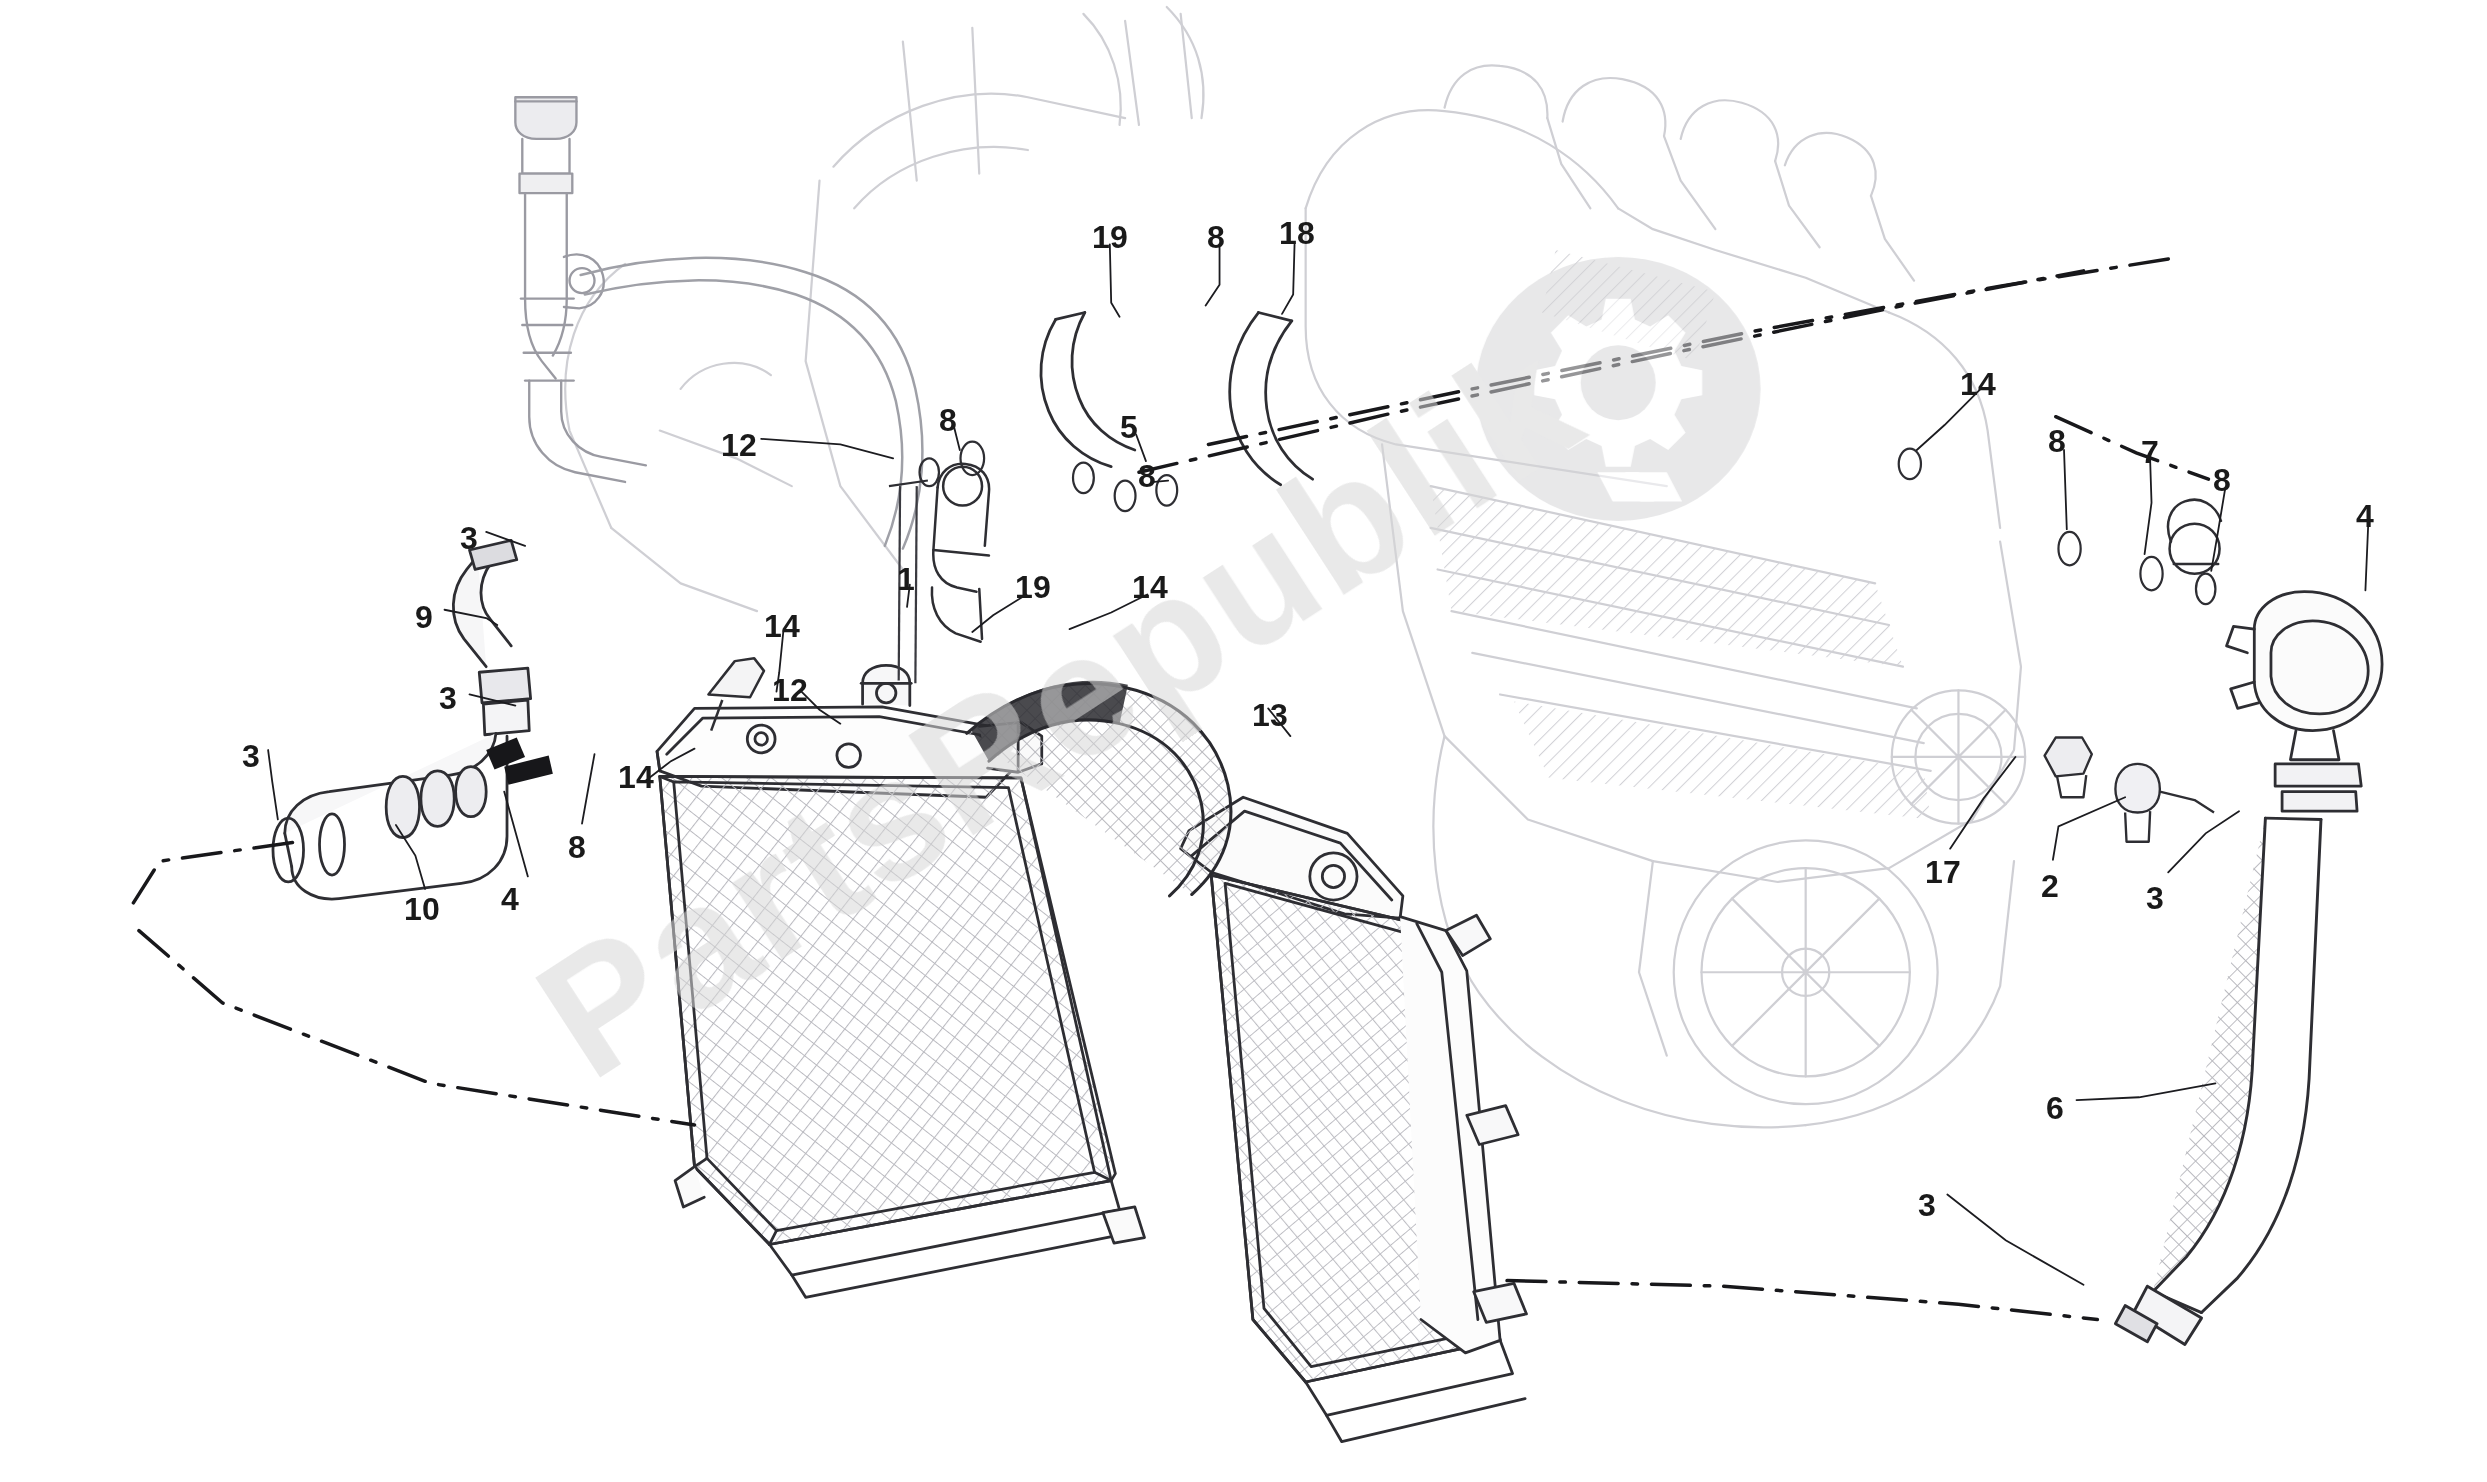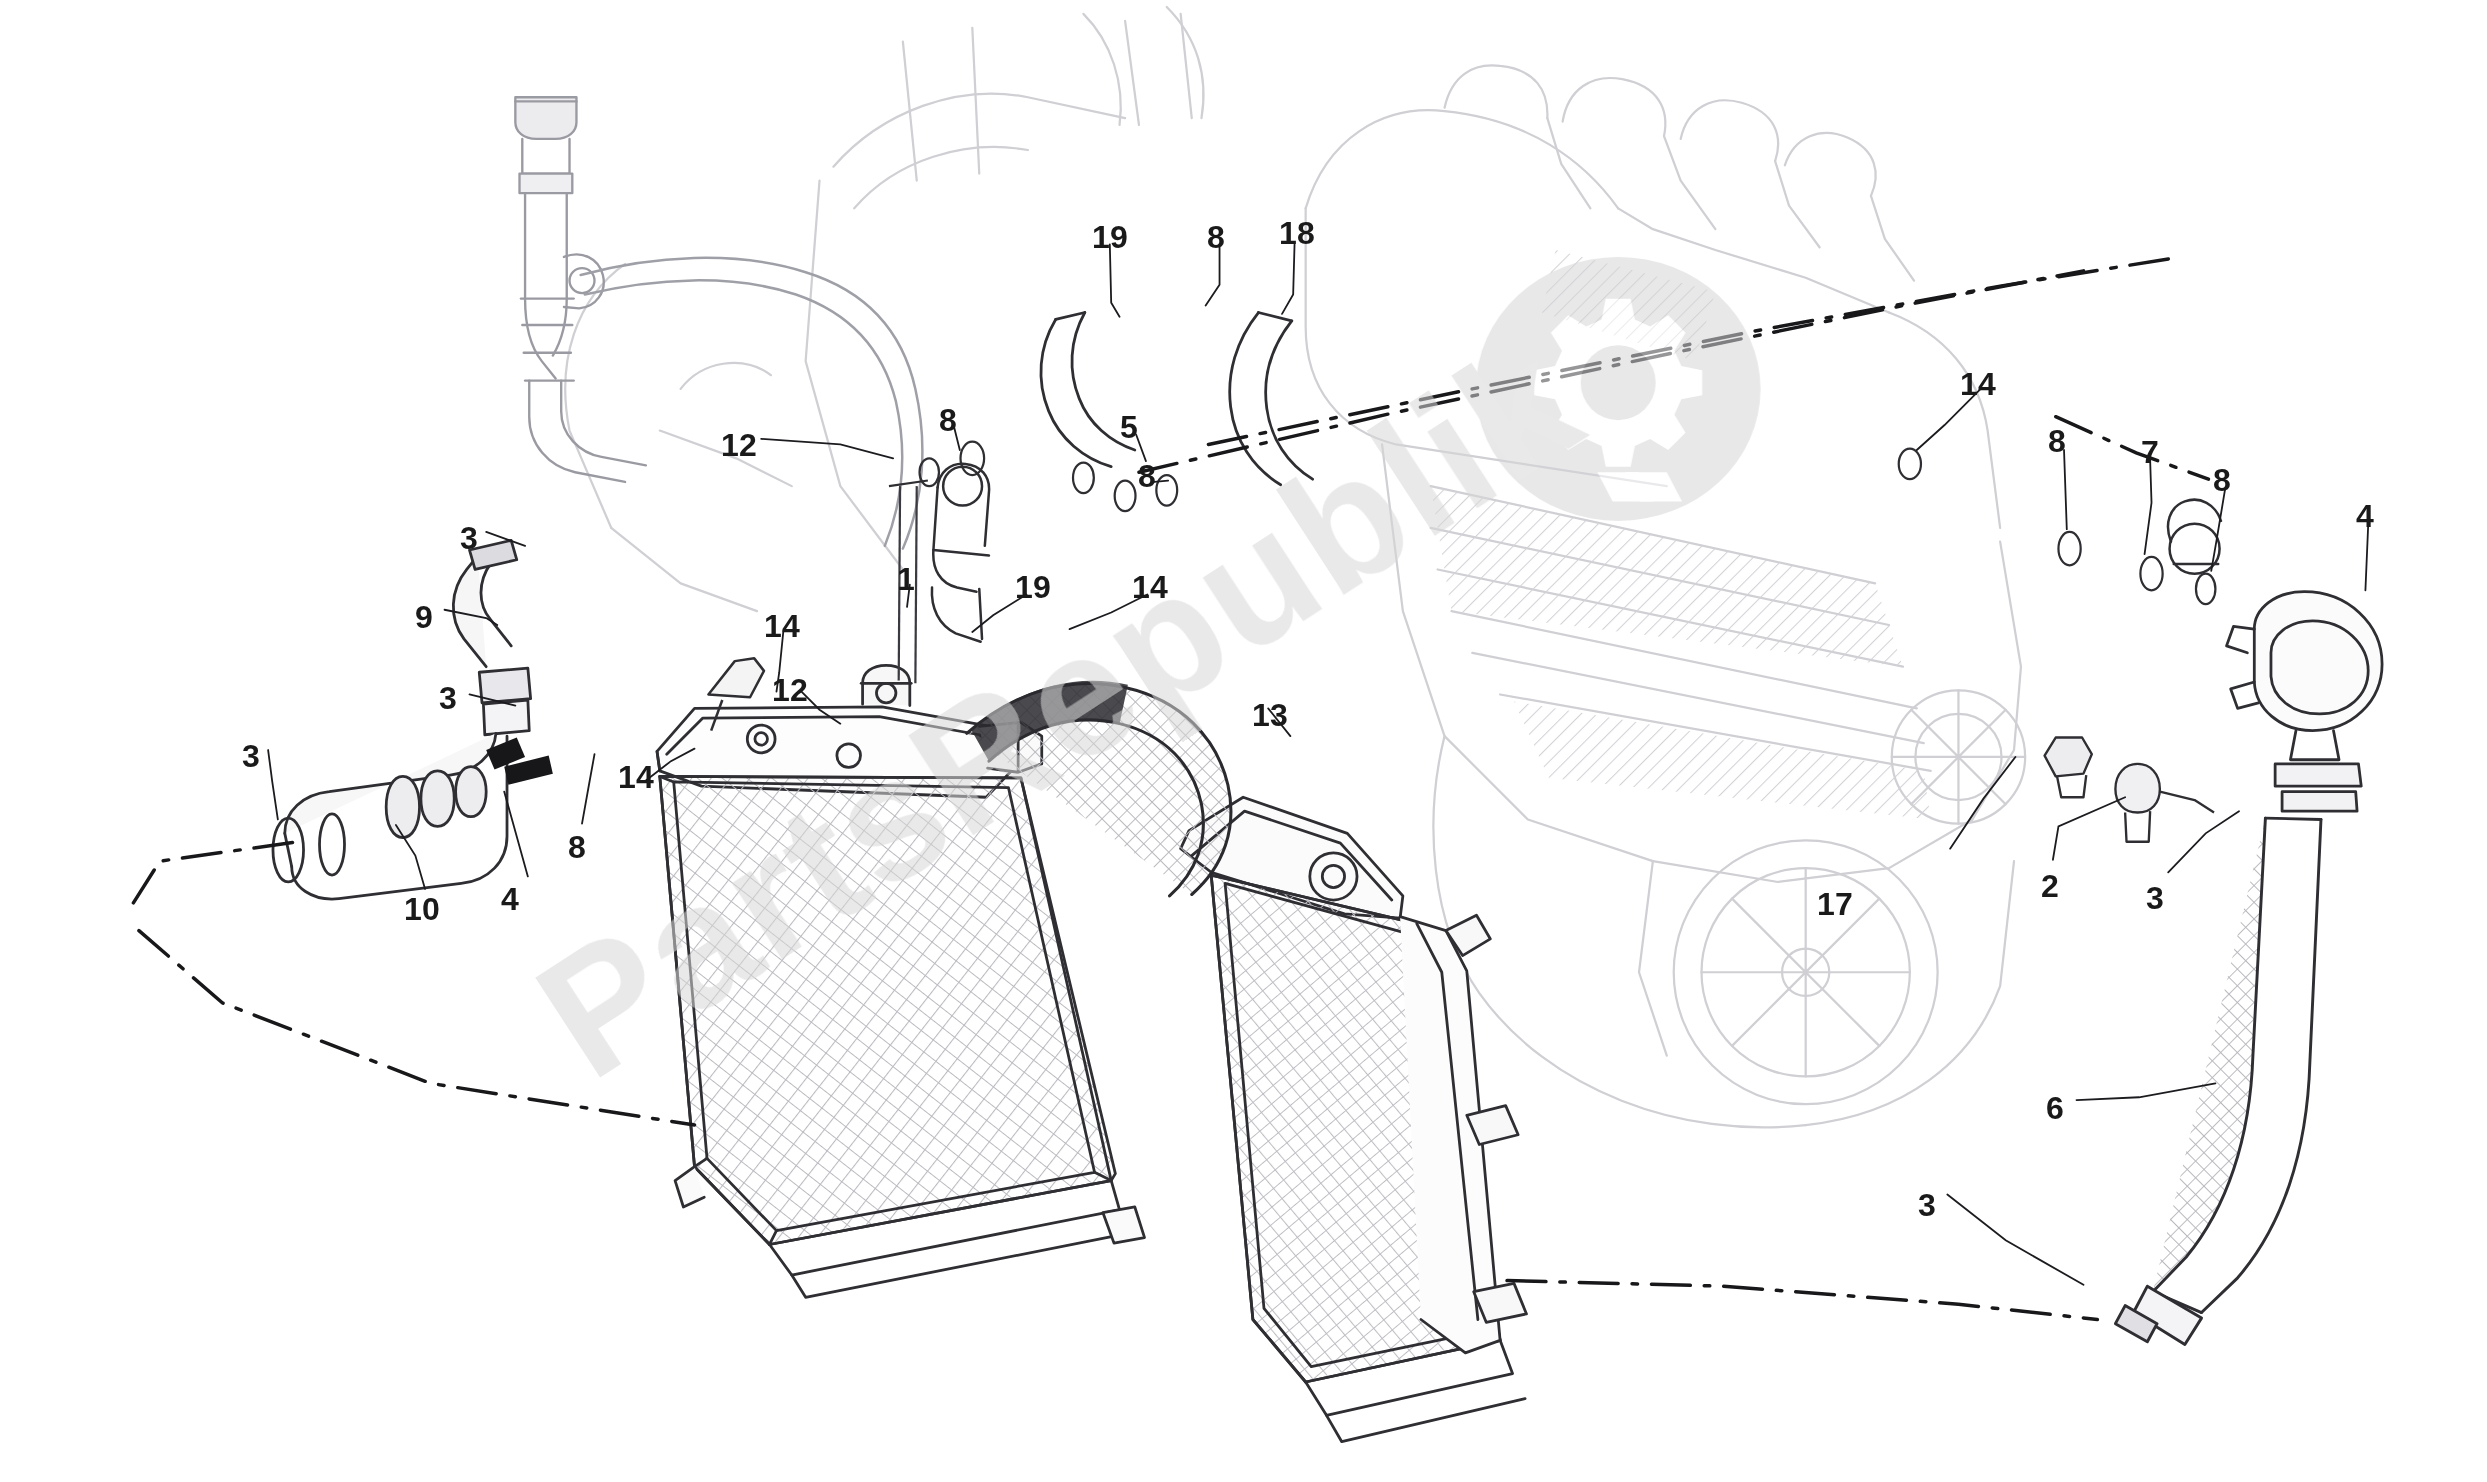--- a/index.html
+++ b/index.html
@@ -396,21 +396,21 @@
       <div class="callout" style="left: 1132px; top: 571px;">14</div>
       <div class="callout" style="left: 764px; top: 610px;">14</div>
       <div class="callout" style="left: 439px; top: 682px;">3</div>
       <div class="callout" style="left: 772px; top: 668px; margin-top: 6px;">12</div>
       <div class="callout" style="left: 1252px; top: 699px;">13</div>
       <div class="callout" style="left: 242px; top: 740px;">3</div>
       <div class="callout" style="left: 618px; top: 761px;">14</div>
       <div class="callout" style="left: 568px; top: 831px;">8</div>
       <div class="callout" style="left: 501px; top: 883px;">4</div>
       <div class="callout" style="left: 404px; top: 893px;">10</div>
-      <div class="callout" style="left: 1817px; top: 856px; margin-top: 32px;">17</div>
+      <div class="callout" style="left: 1925px; top: 856px;">17</div>
       <div class="callout" style="left: 2041px; top: 870px;">2</div>
       <div class="callout" style="left: 2146px; top: 882px;">3</div>
       <div class="callout" style="left: 2046px; top: 1092px;">6</div>
       <div class="callout" style="left: 1918px; top: 1189px;">3</div>
     </div>
 
 </div>
 
 
 </body></html>

